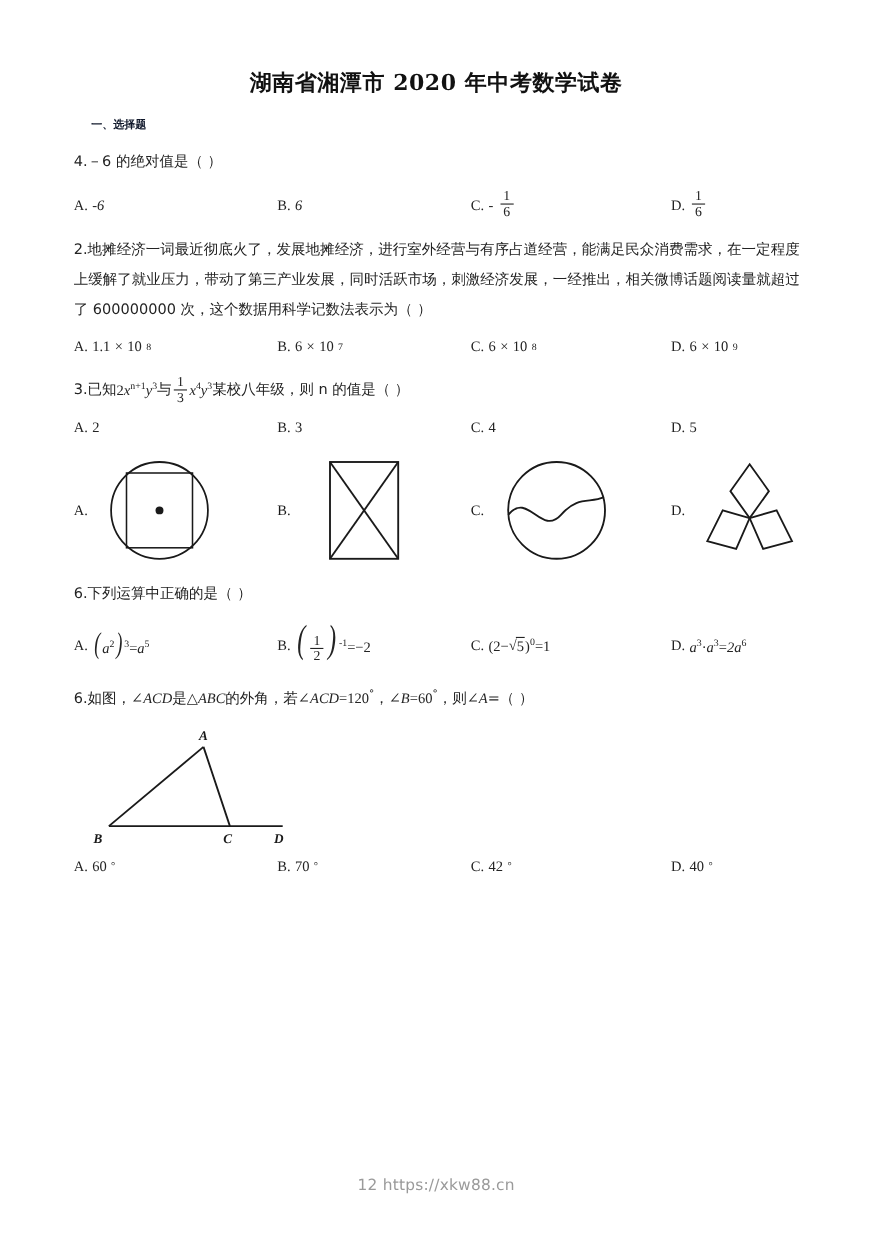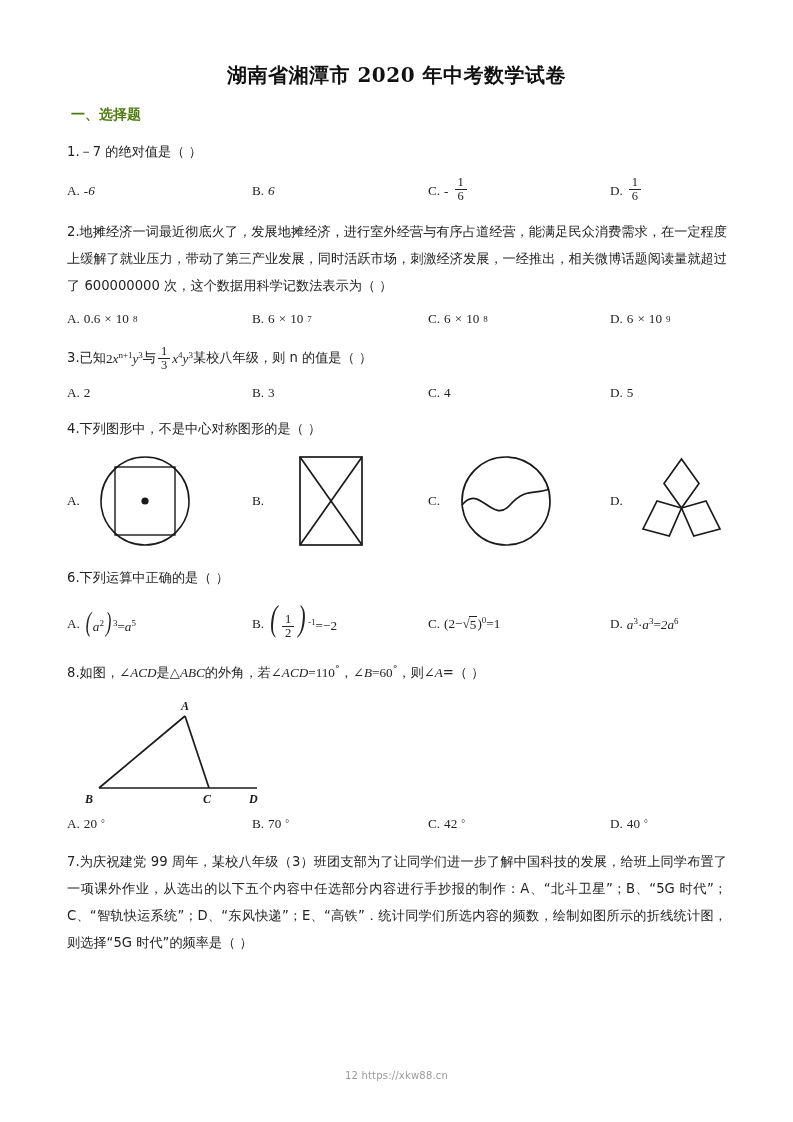--- a/index.html
+++ b/index.html
@@ -36,23 +36,23 @@
   }
   .content {
     position: absolute;
     left: 67px;
     top: 106px;
     width: 660px;
   }
   .section-head {
     font-family: "DejaVu Sans", "Liberation Sans", sans-serif;
     font-weight: bold;
-    font-size: 14px;
-    color: #4d7c0f;
-    margin: 0 0 14px 4px;
+    font-size: 10px;
+    color: #0f172a;
+    margin: 0 0 14px 16px;
   }
   .q-stem {
     font-size: 13.2px;
     line-height: 27px;
     color: #232323;
     margin: 0;
     text-align: justify;
   }
   .q-block { margin-bottom: 4px; }
   .opts {
@@ -126,39 +126,39 @@
   .fc-c { width: 182px; }
   .fc-d { width: 117px; }
   .tri-fig { margin: 8px 0 6px 10px; }
   .footer {
     position: absolute;
     left: 0;
     top: 1070px;
     width: 793px;
     text-align: center;
     font-family: "DejaVu Sans", "Liberation Sans", sans-serif;
-    font-size: 10px;
+    font-size: 14px;
     color: #9a9a9a;
     letter-spacing: 0.2px;
   }
   .cjk { font-family: "DejaVu Sans", "Liberation Sans", sans-serif; }
 </style>
 </head>
 <body>
 
 <div class="page">
 
   <div class="doc-title">湖南省湘潭市 2020 年中考数学试卷</div>
 
   <div class="content">
 
     <div class="section-head cjk">一、选择题</div>
 
     <div class="q-block">
-      <p class="q-stem cjk">1.－7 的绝对值是（    ）</p>
+      <p class="q-stem cjk">4.－6 的绝对值是（    ）</p>
       <div class="opts">
         <div class="opt w-a">
           <span class="opt-lbl">A.</span>
           <span class="math">-6</span>
         </div>
         <div class="opt w-b">
           <span class="opt-lbl">B.</span>
           <span class="math">6</span>
         </div>
         <div class="opt w-c">
@@ -177,21 +177,21 @@
           </span>
         </div>
       </div>
     </div>
 
     <div class="q-block">
       <p class="q-stem cjk">2.地摊经济一词最近彻底火了，发展地摊经济，进行室外经营与有序占道经营，能满足民众消费需求，在一定程度上缓解了就业压力，带动了第三产业发展，同时活跃市场，刺激经济发展，一经推出，相关微博话题阅读量就超过了 600000000 次，这个数据用科学记数法表示为（      ）</p>
       <div class="opts">
         <div class="opt w-a">
           <span class="opt-lbl">A.</span>
-          <span class="math up">0.6</span>
+          <span class="math up">1.1</span>
           <span class="up">×</span>
           <span class="math up">10</span>
             <sup>8</sup>
         </div>
         <div class="opt w-b">
           <span class="opt-lbl">B.</span>
           <span class="math up">6</span>
           <span class="up">×</span>
           <span class="math up">10</span>
             <sup>7</sup>
@@ -234,21 +234,20 @@
           <span class="math up">4</span>
         </div>
         <div class="opt w-d">
           <span class="opt-lbl">D.</span>
           <span class="math up">5</span>
         </div>
       </div>
     </div>
 
     <div class="q-block">
-      <p class="q-stem cjk">4.下列图形中，不是中心对称图形的是（     ）</p>
       <div class="figrow">
 
         <div class="figcell fc-a">
           <span class="flbl">A.</span>
           <svg width="104" height="104" viewBox="0 0 104 104">
             <circle cx="52" cy="52" r="44" fill="none" stroke="#1a1a1a" stroke-width="1.6"></circle>
             <rect x="22" y="18" width="60" height="68" fill="none" stroke="#1a1a1a" stroke-width="1.4"></rect>
             <circle cx="52" cy="52" r="3.6" fill="#1a1a1a"></circle>
           </svg>
         </div>
@@ -318,60 +317,57 @@
         <div class="opt w-d">
           <span class="opt-lbl">D.</span>
           <span class="math"><span>a</span><sup>3</sup><span class="up">·</span><span>a</span><sup>3</sup><span class="up">=</span><span>2a</span><sup>6</sup></span>
         </div>
 
       </div>
     </div>
 
     <div class="q-block">
       <p class="q-stem cjk" style="margin-top:14px;">
-        <span>8.如图，</span><span class="math">∠ACD</span><span>是</span><span class="math">△ABC</span><span>的外角，若</span><span class="math">∠ACD</span><span class="math up">=110</span><span class="deg">°</span><span>，</span><span class="math">∠B</span><span class="math up">=60</span><span class="deg">°</span><span>，则</span><span class="math">∠A</span><span>=（     ）</span>
+        <span>6.如图，</span><span class="math">∠ACD</span><span>是</span><span class="math">△ABC</span><span>的外角，若</span><span class="math">∠ACD</span><span class="math up">=120</span><span class="deg">°</span><span>，</span><span class="math">∠B</span><span class="math up">=60</span><span class="deg">°</span><span>，则</span><span class="math">∠A</span><span>=（     ）</span>
       </p>
 
       <div class="tri-fig">
         <svg width="250" height="112" viewBox="0 0 250 112">
           <line x1="22" y1="94" x2="108" y2="22" stroke="#1a1a1a" stroke-width="1.7"></line>
           <line x1="108" y1="22" x2="132" y2="94" stroke="#1a1a1a" stroke-width="1.7"></line>
           <line x1="22" y1="94" x2="180" y2="94" stroke="#1a1a1a" stroke-width="1.7"></line>
           <text x="104" y="16" font-family="Liberation Serif, serif" font-style="italic" font-weight="bold" font-size="12" fill="#1a1a1a">A</text>
           <text x="8" y="109" font-family="Liberation Serif, serif" font-style="italic" font-weight="bold" font-size="12" fill="#1a1a1a">B</text>
           <text x="126" y="109" font-family="Liberation Serif, serif" font-style="italic" font-weight="bold" font-size="12" fill="#1a1a1a">C</text>
           <text x="172" y="109" font-family="Liberation Serif, serif" font-style="italic" font-weight="bold" font-size="12" fill="#1a1a1a">D</text>
         </svg>
       </div>
 
       <div class="opts" style="margin-top:4px;">
         <div class="opt w-a">
           <span class="opt-lbl">A.</span>
-          <span class="math up">20</span>
+          <span class="math up">60</span>
             <span class="deg">°</span>
         </div>
         <div class="opt w-b">
           <span class="opt-lbl">B.</span>
           <span class="math up">70</span>
             <span class="deg">°</span>
         </div>
         <div class="opt w-c">
           <span class="opt-lbl">C.</span>
           <span class="math up">42</span>
             <span class="deg">°</span>
         </div>
         <div class="opt w-d">
           <span class="opt-lbl">D.</span>
           <span class="math up">40</span>
             <span class="deg">°</span>
         </div>
       </div>
     </div>
 
-    <div class="q-block">
-      <p class="q-stem cjk" style="margin-top:16px;">7.为庆祝建党 99 周年，某校八年级（3）班团支部为了让同学们进一步了解中国科技的发展，给班上同学布置了一项课外作业，从选出的以下五个内容中任选部分内容进行手抄报的制作：A、“北斗卫星”；B、“5G 时代”；C、“智轨快运系统”；D、“东风快递”；E、“高铁”．统计同学们所选内容的频数，绘制如图所示的折线统计图，则选择“5G 时代”的频率是（     ）</p>
-    </div>
 
   </div>
 
   <div class="footer">12 https://xkw88.cn</div>
 
 </div>
 
 </body></html>

